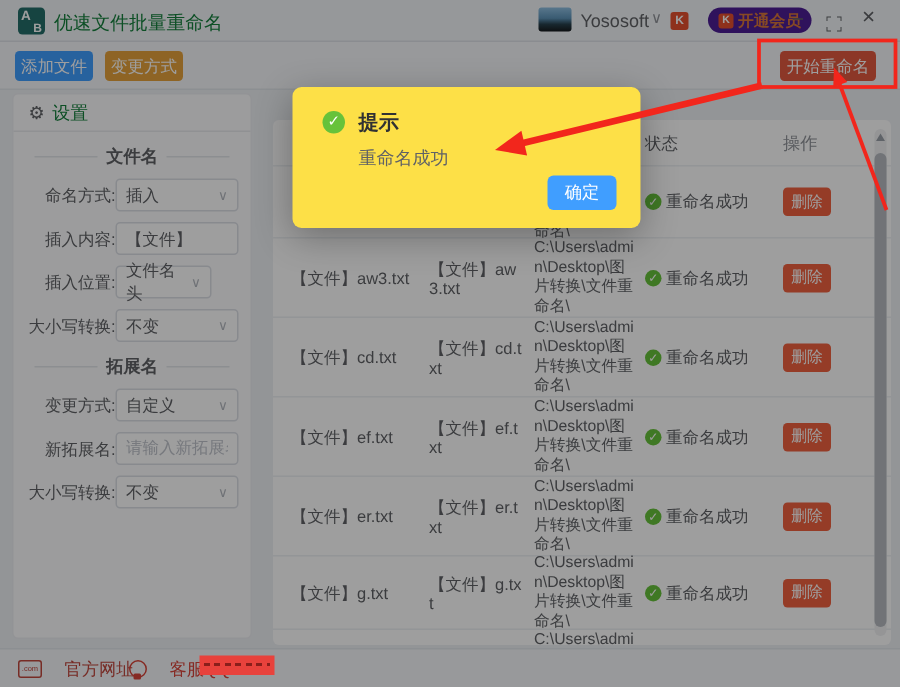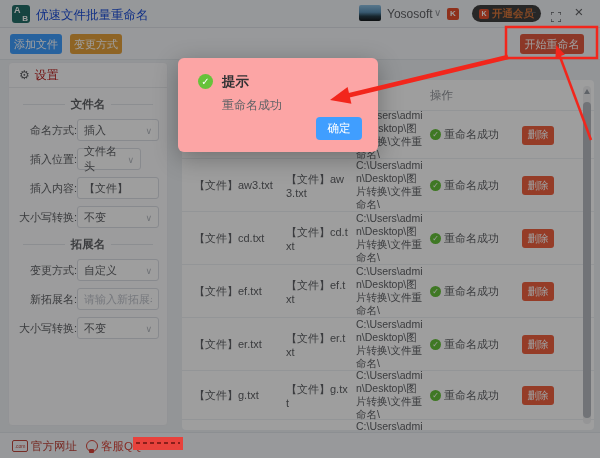--- a/index.html
+++ b/index.html
@@ -4,29 +4,29 @@
 <style>
   * { margin:0; padding:0; box-sizing:border-box; }
   html,body { width:600px; height:458px; }
   body { font-family:"Liberation Sans","DejaVu Sans",sans-serif; position:relative; overflow:hidden; background:#eef0f4; }
 
   
   .titlebar { position:absolute; left:0; top:0; width:600px; height:28px; background:#f2f5f8; border-bottom:1px solid #dfe3e8; }
   .app-icon { position:absolute; left:12px; top:5px; width:18px; height:18px; background:#256f6a; border-radius:3px; }
   .app-icon::before { content:"A"; position:absolute; left:2px; top:0px; color:#fff; font-size:9px; font-weight:bold; }
   .app-icon::after { content:"B"; position:absolute; right:2px; bottom:0px; color:#fff; font-size:8px; font-weight:bold; }
-  .app-title { position:absolute; left:36px; top:7px; font-size:12.5px; color:#1d4ed8;text-align:center; }
+  .app-title { position:absolute; left:36px; top:7px; font-size:12.5px; color:#15803d;text-align:center; }
   .avatar { position:absolute; left:359px; top:5px; width:22px; height:16px; border-radius:2px;
             background:linear-gradient(to bottom,#8fc0e2 0%,#5d93b8 45%,#27404d 70%,#16191c 100%); }
   .username { position:absolute; left:387px; top:7px; font-size:12px; color:#606266; }
   .user-chevron { position:absolute; left:434px; top:7px; font-size:10px; color:#909399; }
   .user-chevron::before { content:"∨"; }
   .vip-badge { position:absolute; left:447px; top:8px; width:12px; height:12px; background:#e6502e; color:#fff;
                border-radius:2px; font-size:8px; font-weight:bold; text-align:center; line-height:12px; }
-  .vip-pill { position:absolute; left:472px; top:5px; height:17px; padding:0 7px; background:#404040; border-radius:9px;
+  .vip-pill { position:absolute; left:472px; top:5px; height:17px; padding:0 7px; background:#4c1d95; border-radius:9px;
               display:flex; align-items:center; gap:3px; }
   .vip-pill .k { width:10px; height:10px; background:#e6502e; border-radius:2px; color:#fff; font-size:7px; font-weight:bold;
                  text-align:center; line-height:10px; }
   .vip-pill .t { font-size:10.5px; color:#d9763a; font-weight:bold; }
   .win-btn { position:absolute; top:0; width:20px; height:26px; color:#606266; text-align:center; }
   .win-min { left:522px; } .win-min::before { content:"−"; font-size:14px; line-height:24px; }
   .win-full { left:546px; padding-top:8px; }
   .win-close { left:569px; } .win-close::before { content:"×"; font-size:15px; line-height:24px; }
 
   
@@ -34,21 +34,21 @@
   .btn { display:inline-block; border:none; border-radius:3px; color:#fff; font-size:11px; text-align:center;
          font-family:inherit; cursor:pointer; }
   .btn-add { position:absolute; left:10px; top:6px; width:52px; height:20px; background:#409eff; }
   .btn-clear { position:absolute; left:70px; top:6px; width:52px; height:20px; background:#e6a23c; }
   .btn-start { position:absolute; left:520px; top:6px; width:64px; height:20px; background:#e25a40; }
 
   
   .settings { position:absolute; left:8px; top:62px; width:160px; height:364px; background:#fcfcfd; border-radius:4px;
               border:1px solid #eceef2; }
   .settings-hd { height:25px; display:flex; align-items:center; gap:5px; padding-left:10px; border-bottom:1px solid #e8eaee;
-                 font-size:12px; color:#b91c1c; }
+                 font-size:12px; color:#15803d; }
   .gear-icon::before { content:"⚙"; font-size:12px; color:#606266; }
   .sec-title { display:flex; align-items:center; margin:9px 8px 7px 8px; font-size:11.5px; color:#606266; font-weight:bold; }
   .sec-title::before,.sec-title::after { content:""; flex:1; border-top:1px solid #e2e5ea; margin:0 6px; }
   .field { display:flex; align-items:center; margin:0 8px 7px 8px; height:22px; }
   .field .lbl { width:60px; text-align:right; font-size:11px; color:#606266; flex:none; }
   .ctl { position:relative; height:22px; border:1px solid #dcdfe6; border-radius:3px; background:#fff;
          font-size:11px; color:#606266; display:flex; align-items:center; padding:0 6px; margin-left:0; }
   .ctl.sel { width:88px; justify-content:space-between; }
   .ctl.sel.narrow { width:64px; }
   .ctl .chev::before { content:"∨"; font-size:9px; color:#b4b8bf; }
@@ -73,35 +73,35 @@
              font-family:inherit; cursor:pointer; }
   .r1 { height:48px; } .r { height:53px; } .r6 { height:49px; } .r7 { height:53px; }
 
   .sb-track { position:absolute; right:3px; top:6px; bottom:6px; width:8px; background:#f0f1f3; border-radius:4px; }
   .sb-up { position:absolute; right:4px; top:9px; width:0; height:0; border-left:3px solid transparent;
            border-right:3px solid transparent; border-bottom:5px solid #9aa0a8; }
   .sb-thumb { position:absolute; right:3px; top:22px; bottom:12px; width:8px; background:#b6bac0; border-radius:4px; }
 
   
   .footer { position:absolute; left:0; top:432px; width:600px; height:26px; background:#f5f7fa; border-top:1px solid #e3e7ec; }
-  .f-item { position:absolute; top:0; height:26px; display:flex; align-items:center; gap:3px;text-align:center; }
+  .f-item { position:absolute; top:0; height:26px; display:flex; align-items:center; gap:15px;text-align:center; }
   .site { left:12px; color:#c0473d; font-size:11.5px; }
   .web-icon { width:16px; height:12px; border:1.2px solid #c0473d; border-radius:2px; color:#c0473d; font-size:5px;
               text-align:center; line-height:10px; }
   .web-icon::before { content:".com"; }
   .qq { left:86px; color:#d9453a; font-size:11.5px; }
   .headset-icon { position:relative; width:12px; height:12px; border:1.5px solid #d9453a; border-radius:50%; }
   .headset-icon::after { content:""; position:absolute; left:2px; bottom:-2px; width:5px; height:4px; background:#d9453a;
                          border-radius:1px; }
   .version { right:10px; left:auto; position:absolute; color:#606266; font-size:11px; }
   .refresh-icon::before { content:"↻"; color:#909399; font-size:11px; }
 
   
   .dim { position:absolute; inset:0; background:rgba(0,0,0,0.38); z-index:40; }
-  .dialog { position:absolute; left:178px; top:58px; width:200px; height:94px; background:#fca5a5; border-radius:6px;
+  .dialog { position:absolute; left:195px; top:58px; width:232px; height:94px; background:#fde047; border-radius:6px;
             box-shadow:0 6px 24px rgba(0,0,0,0.30); z-index:50; }
   .dlg-check { position:absolute; left:20px; top:16px; width:15px; height:15px; border-radius:50%; background:#67c23a;
                color:#fff; font-size:10px; line-height:15px; text-align:center; }
   .dlg-check::before { content:"✓"; }
   .dlg-title { position:absolute; left:44px; top:15px; font-size:13.5px; font-weight:bold; color:#303133; }
   .dlg-msg { position:absolute; left:44px; top:39px; font-size:12px; color:#606266; }
   .dlg-ok { position:absolute; right:16px; bottom:12px; width:46px; height:23px; background:#409eff; border:none;
             border-radius:4px; color:#fff; font-size:11.5px; font-family:inherit; cursor:pointer; }
 
   
@@ -149,31 +149,31 @@
 
   <div class="field">
     <span class="lbl">命名方式:</span>
     <div class="ctl sel">
       <span>插入</span>
       <span class="chev"></span>
     </div>
   </div>
 
   <div class="field">
+    <span class="lbl">插入内容:</span>
+    <div class="ctl inp">
+      <input value="【文件】" style="">
+    </div>
+  </div>
+
+  <div class="field">
     <span class="lbl">插入位置:</span>
     <div class="ctl sel narrow">
       <span>文件名头</span>
       <span class="chev"></span>
-    </div>
-  </div>
-
-  <div class="field">
-    <span class="lbl">插入内容:</span>
-    <div class="ctl inp">
-      <input value="【文件】" style="">
     </div>
   </div>
 
   <div class="field">
     <span class="lbl">大小写转换:</span>
     <div class="ctl sel">
       <span>不变</span>
       <span class="chev"></span>
     </div>
   </div>
@@ -202,20 +202,21 @@
       <span class="chev"></span>
     </div>
   </div>
 </div>
 
 <div class="table-card">
   <div class="thead">
     <span class="c1"></span>
     <span class="c2"></span>
     <span class="c3"></span>
+    <span class="c4">状态</span>
     <span class="c5">操作</span>
   </div>
 
   <div class="trow r1">
     <span class="c1"></span>
     <span class="c2"></span>
     <span class="c3">C:\Users\admin\Desktop\图片转换\文件重命名\</span>
     <span class="c4">
         <span class="ok-dot"></span>
         <span>重命名成功</span>

